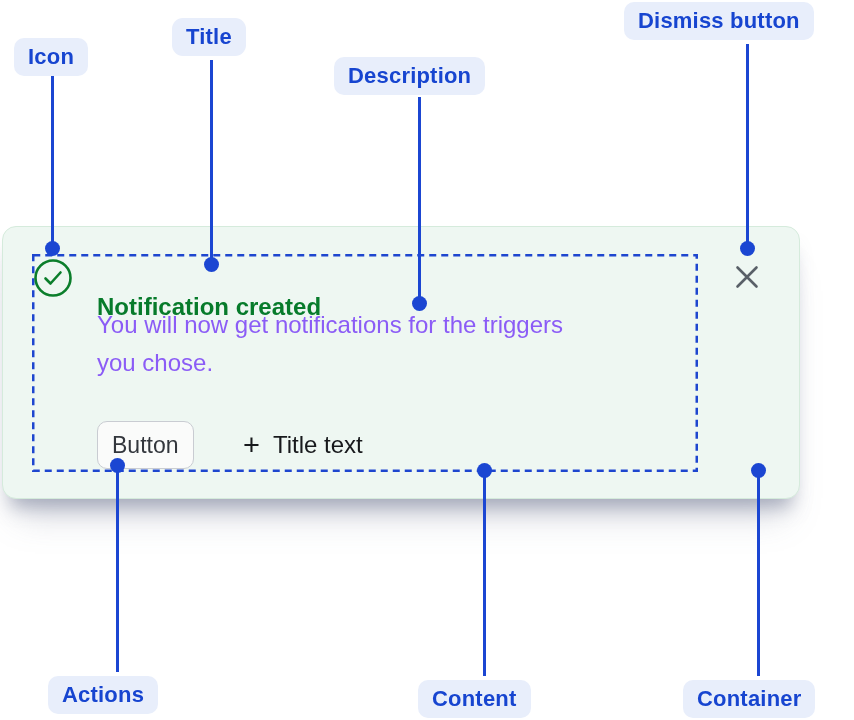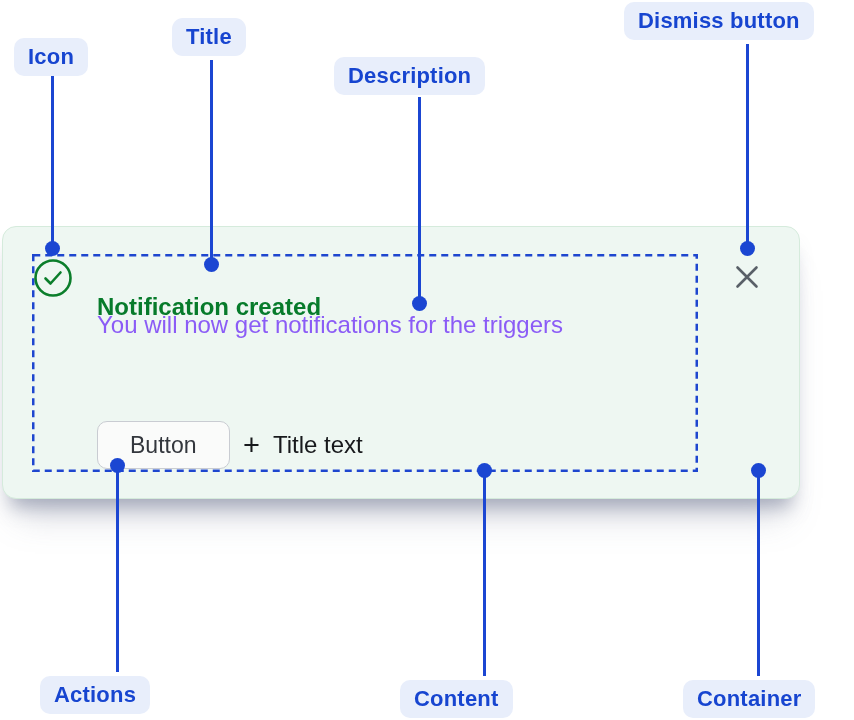--- a/index.html
+++ b/index.html
@@ -87,21 +87,21 @@
     font-size: 24px;
     line-height: 38px;
     color: #8b5cf6;
   }
   .toast-desc span { display: block; }
   .toast-button {
     position: absolute;
     left: 97px;
     top: 421px;
     height: 48px;
-    padding: 0 32px;
+    padding: 0 14px;
     display: inline-flex;
     align-items: center;
     background: #fafbfa;
     border: 1.5px solid #c9ccd2;
     border-radius: 10px;
     font-family: "Liberation Sans", sans-serif;
     font-size: 23px;
     color: #33373d;
     cursor: pointer;
   }
@@ -155,20 +155,21 @@
     <svg viewBox="0 0 40 40" width="40" height="40">
       <circle cx="20" cy="20" r="17.5" fill="none" stroke="#0b7e2b" stroke-width="2.6"></circle>
       <path d="M12.5 20.5 L17.5 25.5 L27.5 14.5" fill="none" stroke="#0b7e2b" stroke-width="2.6" stroke-linecap="round" stroke-linejoin="round"></path>
     </svg>
   </span>
 
   <div class="toast-title">Notification created</div>
 
   <div class="toast-desc">
     <span>You will now get notifications for the triggers</span>
+    <span>you chose.</span>
   </div>
 
   <button class="toast-button">Button</button>
   <a class="toast-link">
     <span class="plus-glyph">+</span>
     <span>Title text</span>
   </a>
 
   <button class="dismiss-btn">
     <svg viewBox="0 0 28 28" width="28" height="28">
@@ -189,17 +190,17 @@
   <div class="dot" style="left:411.5px; top:295.5px;"></div>
   <div class="dot" style="left:739.5px; top:240.5px;"></div>
   <div class="dot" style="left:109.5px; top:457.5px;"></div>
   <div class="dot" style="left:476.5px; top:462.5px;"></div>
   <div class="dot" style="left:750.5px; top:462.5px;"></div>
 
   <div class="pill" style="left:14px;  top:2px;margin-top:36px;">Icon</div>
   <div class="pill" style="left:172px; top:18px;border-radius:11px;">Title</div>
   <div class="pill" style="left:334px; top:57px;">Description</div>
   <div class="pill" style="left:624px; top:2px;">Dismiss button</div>
-  <div class="pill" style="left:40px;  top:676px;">Actions</div>
-  <div class="pill" style="left:400px; top:680px;">Content</div>
+  <div class="pill" style="left:48px;  top:676px;">Actions</div>
+  <div class="pill" style="left:418px; top:680px;">Content</div>
   <div class="pill" style="left:683px; top:680px;">Container</div>
 
 </div>
 
 </body></html>

